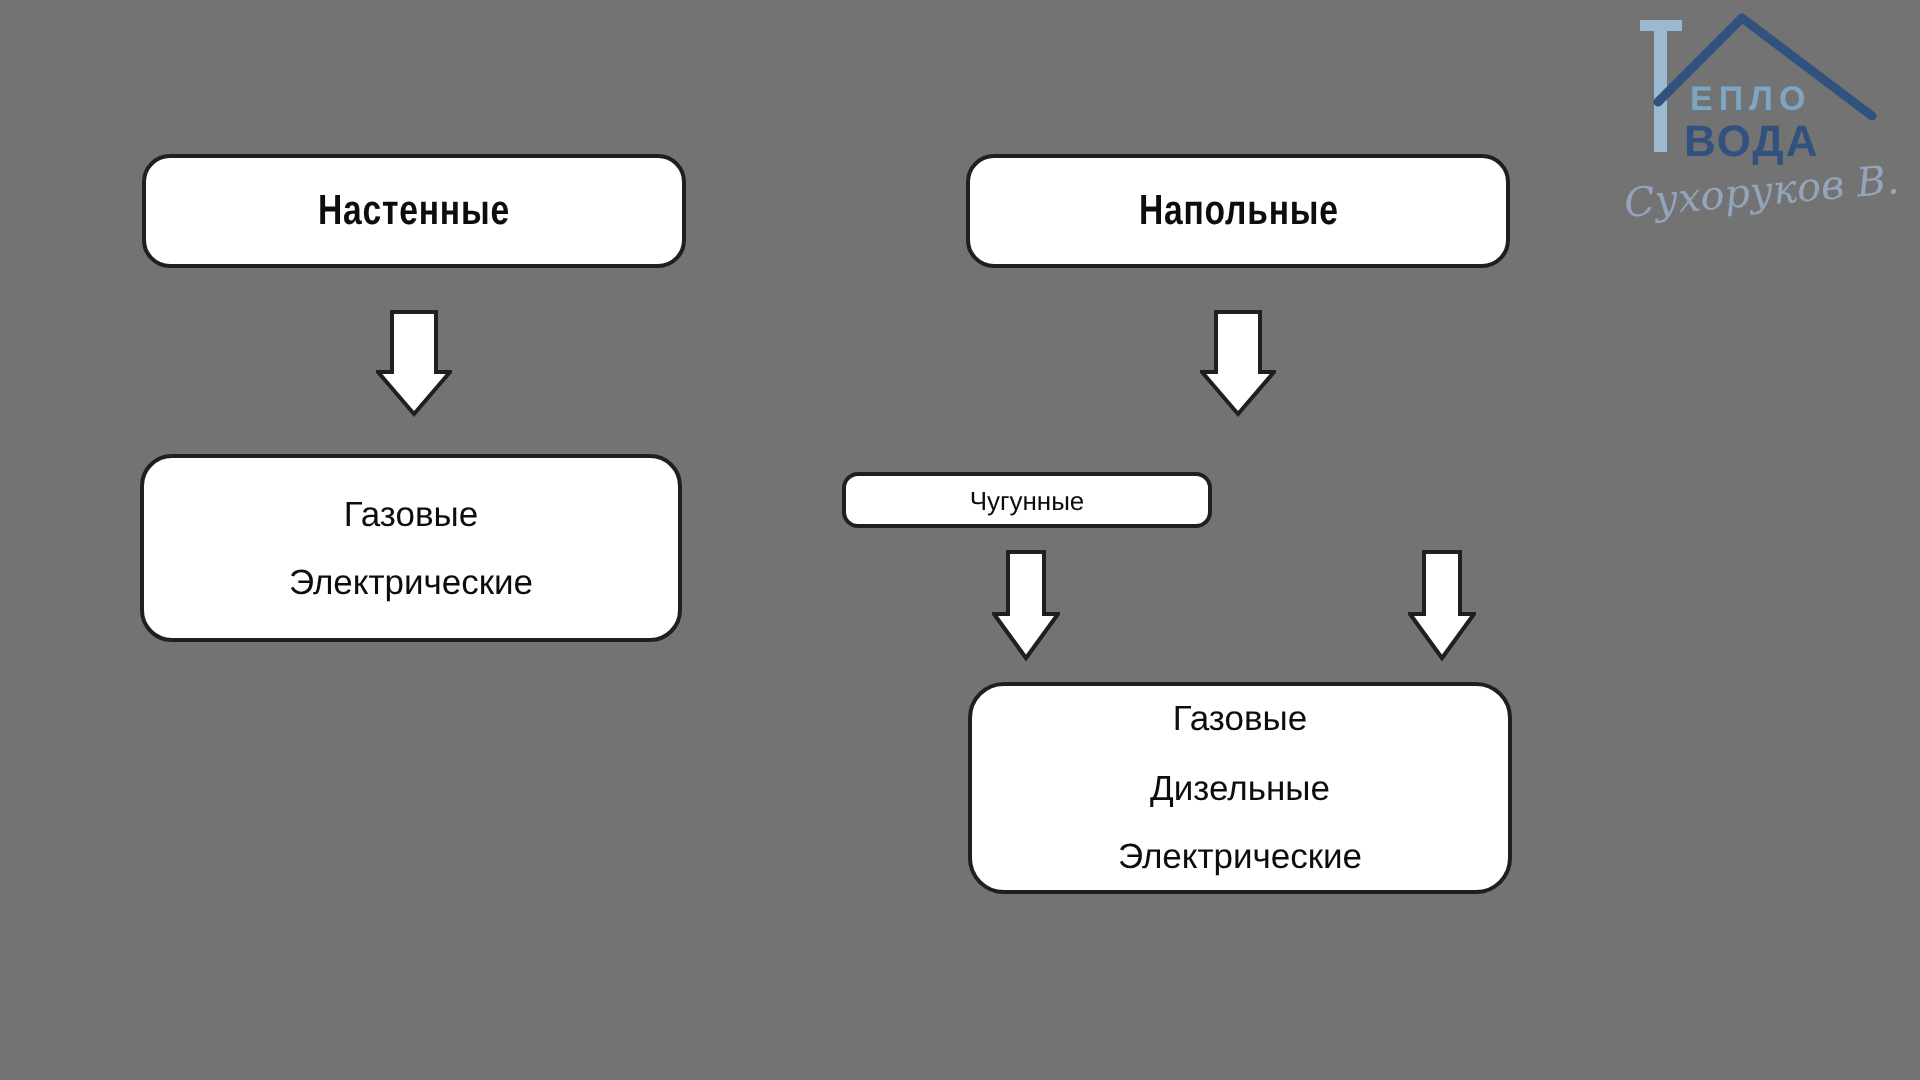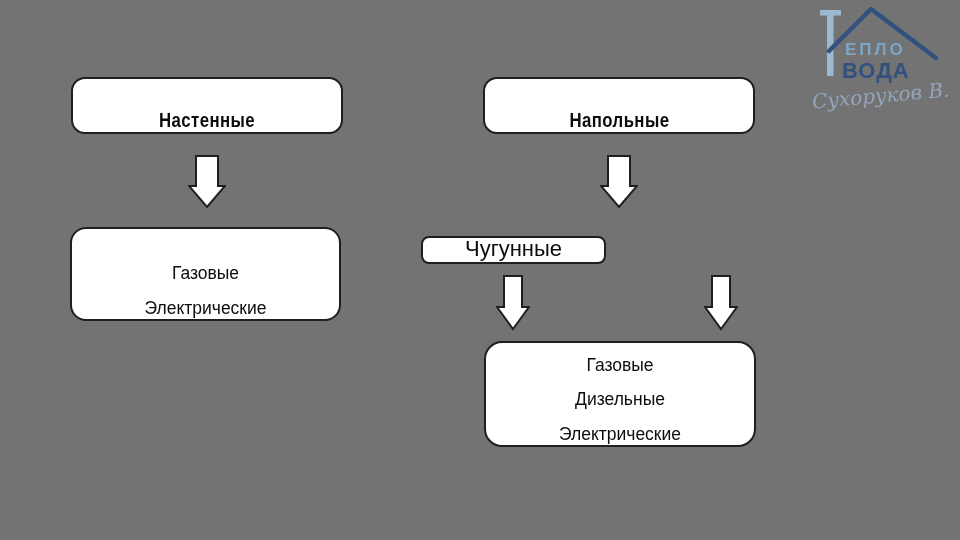--- a/index.html
+++ b/index.html
@@ -16,42 +16,42 @@
     overflow: hidden;
   }
   .box {
     position: absolute;
     background: #ffffff;
     border: 2px solid #1f1f1f;
     box-sizing: border-box;
     display: flex;
     flex-direction: column;
     align-items: center;
-    justify-content: flex-end;
+    justify-content: center;
     text-align: center;
     color: #0d0d0d;
   }
   .box.header {
     font-weight: bold;
     font-size: 21px;
     border-radius: 14px;
   }
   .header .condensed {
     display: inline-block;
     transform: scaleX(0.8);
     letter-spacing: 0.5px;
   }
   .box.list {
     font-size: 17.5px;
     line-height: 1.28;
     border-radius: 16px;
     gap: 12px;
   }
   .box.small {
-    font-size: 22px;
+    font-size: 13px;
     border-radius: 8px;
   }
   .arrow {
     position: absolute;
   }
   .logo {
     position: absolute;
     left: 800px;
     top: 2px;
     width: 156px;

